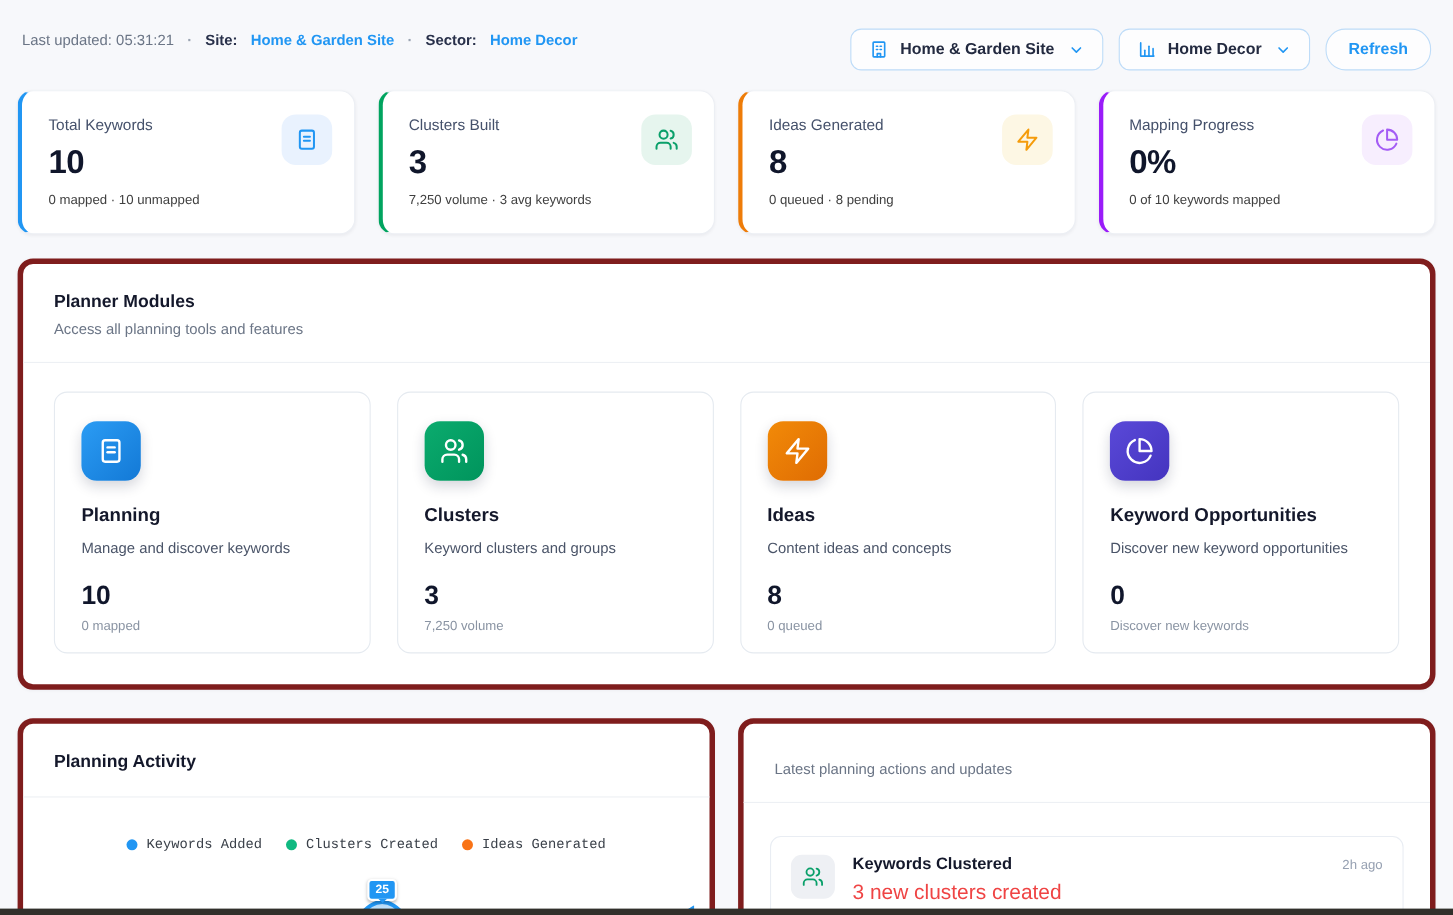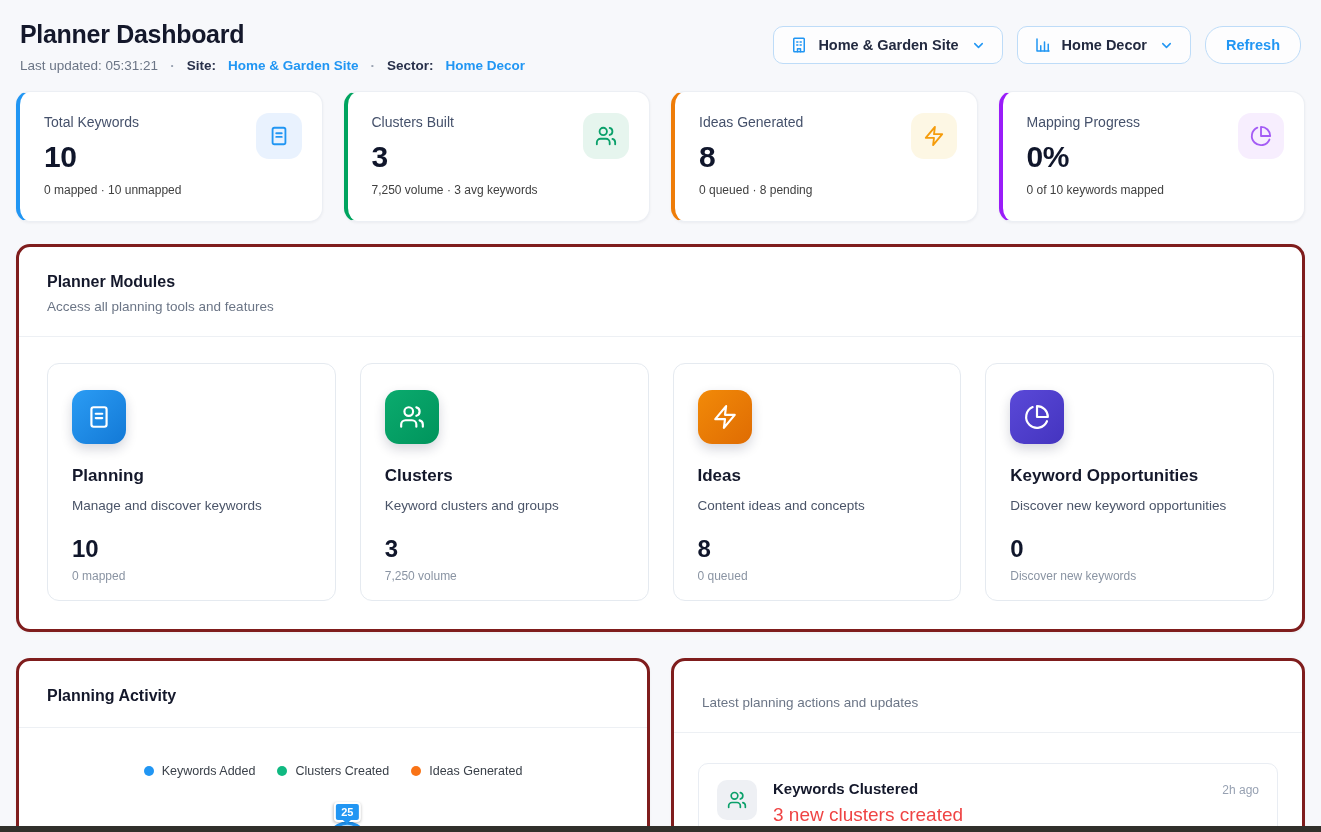--- a/index.html
+++ b/index.html
@@ -48,21 +48,21 @@
   .stat-tile {
     position:absolute; top:21px; right:20px; width:46px; height:46px; border-radius:13px;
     display:flex; align-items:center; justify-content:center;
   }
   .tile-blue   { background:#e9f2fe; color:#2196f3; }
   .tile-green  { background:#e6f5ee; color:#0aa06a; }
   .tile-amber  { background:#fdf7e4; color:#f59c0b; }
   .tile-purple { background:#f7eefe; color:#a45cf5; }
 
   
-  .panel { background:#fff; border:3px solid #7f1d1d; border-radius:14px; box-shadow:0 1px 3px rgba(16,24,40,0.04); }
+  .panel { background:#fff; border:5px solid #7f1d1d; border-radius:14px; box-shadow:0 1px 3px rgba(16,24,40,0.04); }
   .panel-head { padding:26px 28px 22px 28px; border-bottom:1px solid #edf0f4; }
   .panel-title { font-size:16px; font-weight:700; color:#14182b; }
   .panel-sub { font-size:13.5px; color:#6b7586; margin-top:8px; }
 
   
   .modules-panel { margin-top:22px; }
   .modules-grid { display:grid; grid-template-columns:repeat(4,1fr); gap:24px; padding:26px 28px 28px 28px; }
   .module-card { border:1px solid #e5eaf0; border-radius:12px; padding:26px 24px 24px 24px; height:238px; background:#fff; cursor:pointer; }
   .module-tile {
     width:54px; height:54px; border-radius:14px; color:#fff;
@@ -76,21 +76,21 @@
   .module-title { font-size:17px; font-weight:800; color:#14182b; margin-top:22px; }
   .module-desc { font-size:13.5px; color:#4a5468; margin-top:12px; }
   .module-value { font-size:24px; font-weight:800; color:#10162b; margin-top:22px; }
   .module-caption { font-size:12px; color:#8a94a3; margin-top:6px; }
 
   
   .bottom-grid { display:grid; grid-template-columns:1fr 1fr; gap:21px; margin-top:26px; }
   .bottom-grid .panel { min-height:420px; }
 
   
-  .legend-row { display:flex; justify-content:center; gap:22px; margin-top:36px; }
+  .legend-row { display:flex; justify-content:center; gap:22px; margin-top:36px;font-family:Liberation Mono, monospace; }
   .legend-item { display:flex; align-items:center; gap:8px; font-size:12.5px; color:#3a4049; }
   .legend-dot { width:10px; height:10px; border-radius:50%; }
   .dot-blue { background:#2196f3; } .dot-green { background:#10b981; } .dot-orange { background:#f97316; }
   .chart-area { display:flex; margin-top:33px; padding:0 14px 0 16px; height:200px; position:relative; }
   .y-axis { width:56px; position:relative; }
   .plot { flex:1; position:relative; }
   .curve { position:absolute; left:0; top:0; width:100%; height:200px; }
   .pt-badge {
     position:absolute; transform:translateX(-50%);
     background:#2196f3; color:#fff; font-size:11px; font-weight:700;
@@ -116,21 +116,20 @@
 
   svg { display:block; }
 </style>
 </head>
 <body>
 
 <div class="page">
 
   <div class="header-row">
     <div>
-      <h1 class="page-title">Planner Dashboard</h1>
       <div class="meta">
         <span class="gray">Last updated: 05:31:21</span>
         <span class="dot">·</span>
         <span class="lbl">Site:</span>
         <span class="link">Home &amp; Garden Site</span>
         <span class="dot">·</span>
         <span class="lbl">Sector:</span>
         <span class="link">Home Decor</span>
       </div>
     </div>

